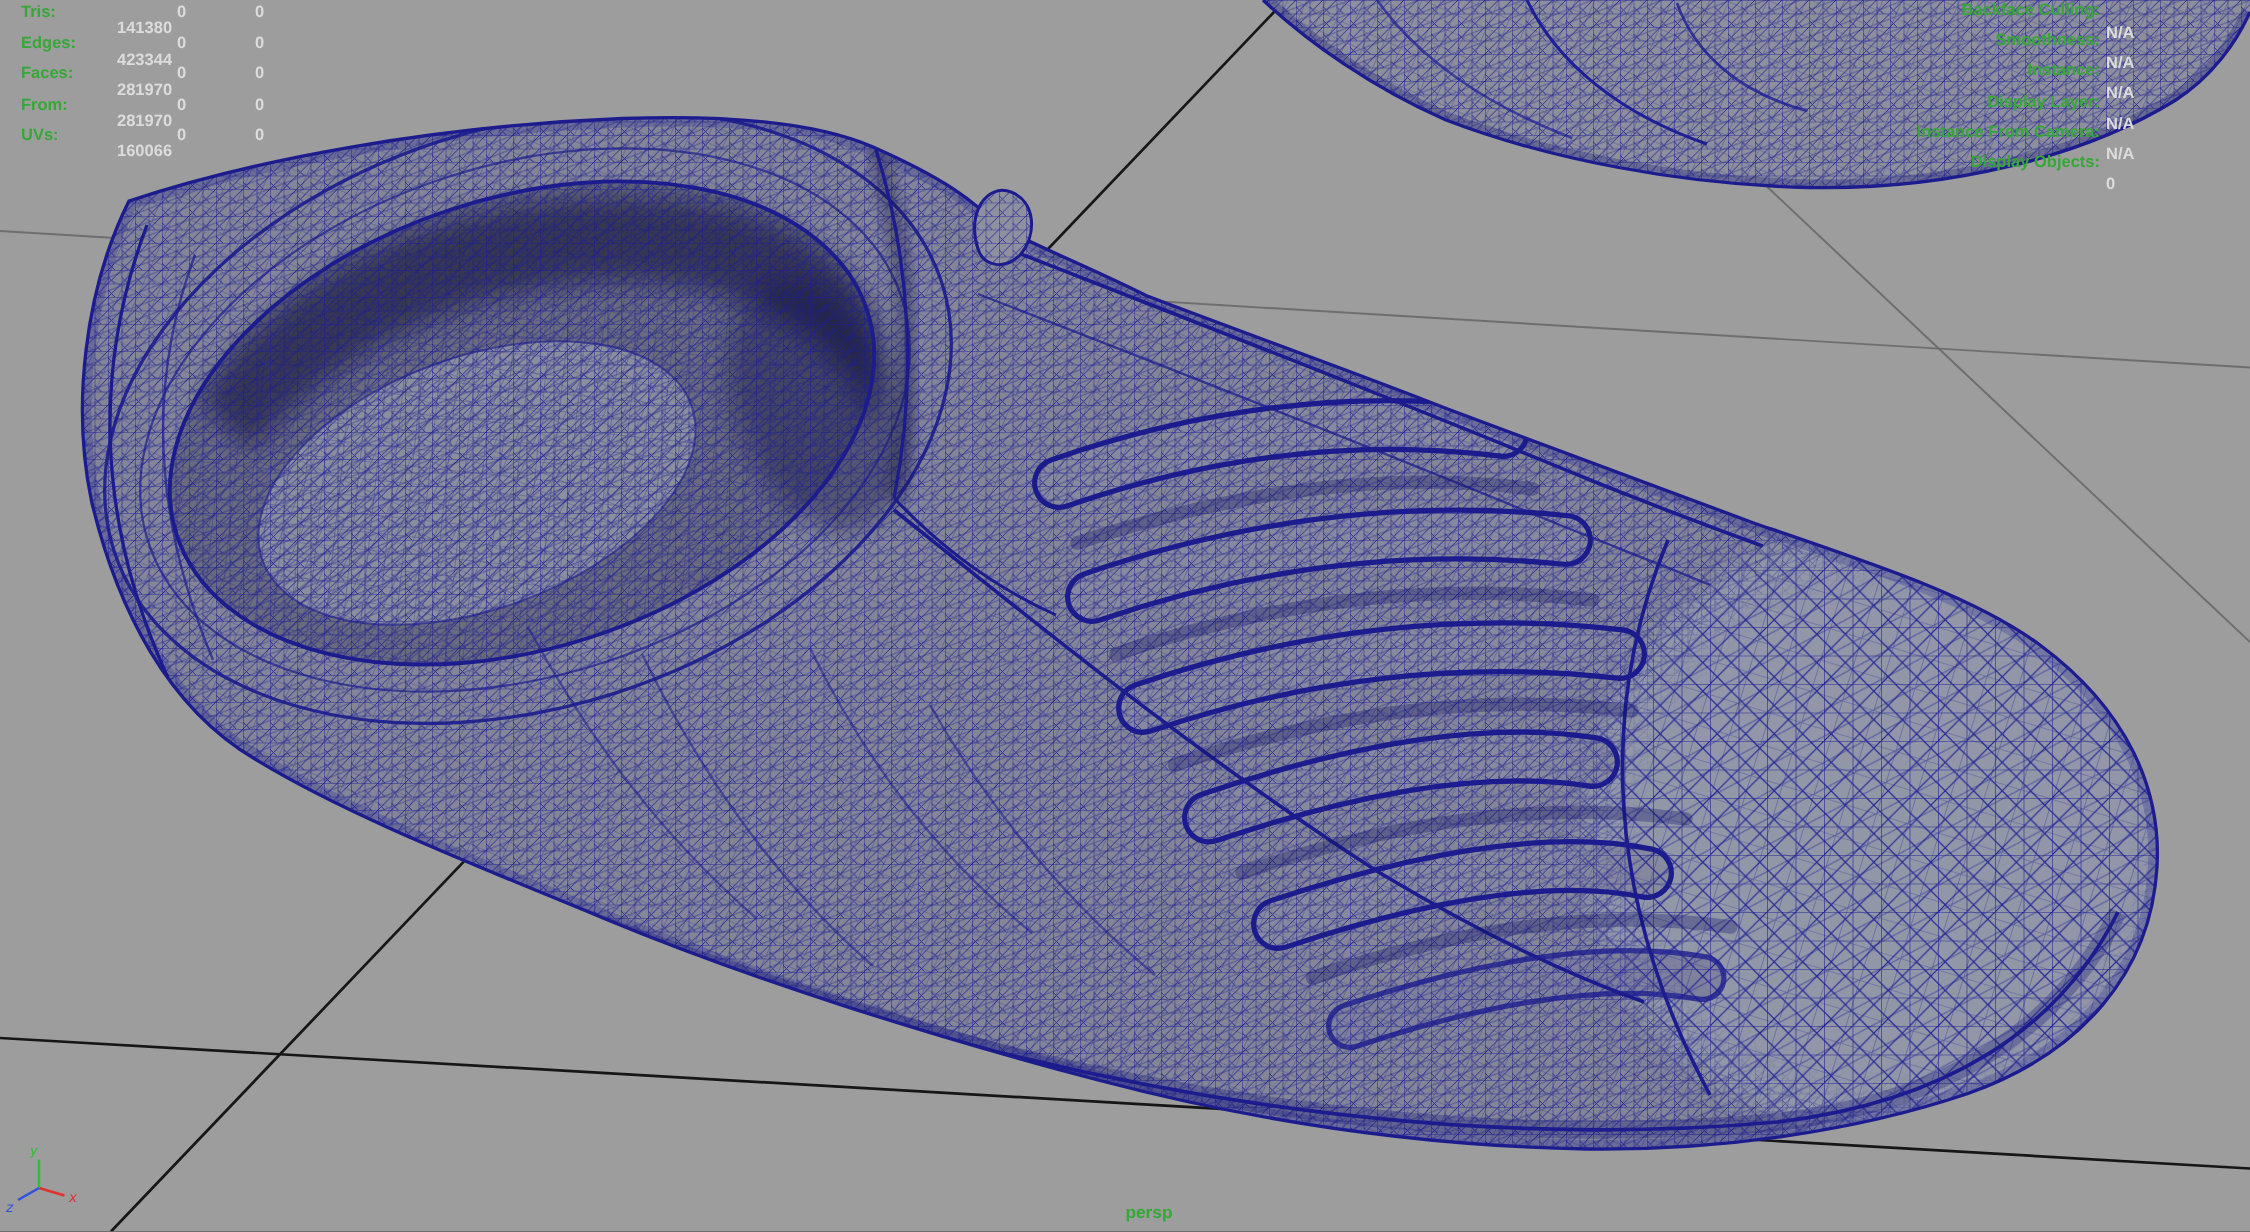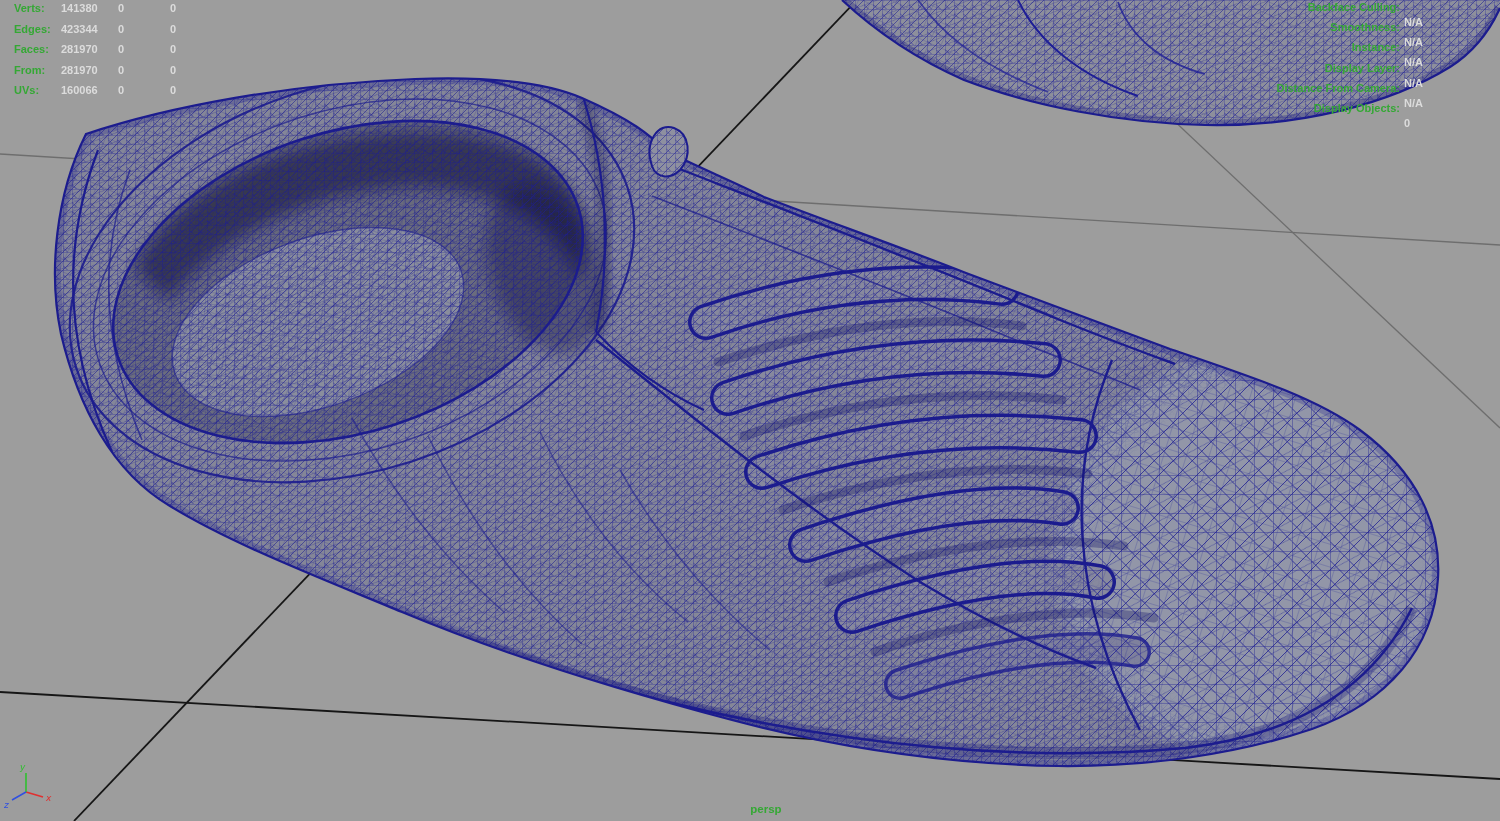--- a/index.html
+++ b/index.html
@@ -9,21 +9,21 @@
     background:var(--background,#9d9d9d);
     overflow:hidden;
     font-family:"Liberation Sans","DejaVu Sans",sans-serif;
   }
   .stage svg{position:absolute;left:0;top:0;}
   .hud{position:absolute;font-size:11px;font-weight:bold;letter-spacing:0;}
   .hud-row{position:relative;height:20.5px;}
   .hud-details .hud-row{height:20.2px;}
   .hlabel{position:absolute;left:0;top:0;color:var(--hud-label,#35a835);}
   .hval{position:absolute;top:0;color:var(--hud-value,#dcdcdc);}
-  .c1{left:47px;} .c2{left:104px;} .c3{left:156px;}
+  .c1{left:64px;margin-top:11px;} .c2{left:104px;} .c3{left:156px;}
   .hud-polycount{left:14px;top:2px;width:260px;}
   .hud-details{left:1100px;top:1px;width:396px;text-align:right;}
   .dlabel{position:absolute;right:96px;top:0;color:var(--hud-label,#35a835);white-space:nowrap;}
   .dval{position:absolute;left:304px;top:0;color:var(--hud-value,#dcdcdc);margin-top:15px;}
   .camera-label{
     position:absolute;left:0;right:0;bottom:6px;
     text-align:center;font-size:11.5px;font-weight:bold;
     color:var(--hud-label,#35a835);
     padding-left:32px;
   }
@@ -188,21 +188,21 @@
       <line x1="26" y1="792" x2="26" y2="773" stroke="#2fc02f" stroke-width="1.6"></line>
       <line x1="26" y1="792" x2="12" y2="800" stroke="#3050e0" stroke-width="1.6"></line>
       <text x="46" y="801" fill="#e03030">x</text>
       <text x="20" y="770" fill="#2fc02f">y</text>
       <text x="4" y="808" fill="#3050e0">z</text>
     </g>
   </svg>
 
   <div class="hud hud-polycount">
     <div class="hud-row">
-      <span class="hlabel">Verts:</span>
+      <span class="hlabel">Tris:</span>
       <span class="hval c1">141380</span>
       <span class="hval c2">0</span>
       <span class="hval c3">0</span>
     </div>
     <div class="hud-row">
       <span class="hlabel">Edges:</span>
       <span class="hval c1">423344</span>
       <span class="hval c2">0</span>
       <span class="hval c3">0</span>
     </div>
@@ -237,21 +237,21 @@
     </div>
     <div class="hud-row">
       <span class="dlabel">Instance:</span>
       <span class="dval">N/A</span>
     </div>
     <div class="hud-row">
       <span class="dlabel">Display Layer:</span>
       <span class="dval">N/A</span>
     </div>
     <div class="hud-row">
-      <span class="dlabel">Distance From Camera:</span>
+      <span class="dlabel">Instance From Camera:</span>
       <span class="dval">N/A</span>
     </div>
     <div class="hud-row">
       <span class="dlabel">Display Objects:</span>
       <span class="dval">0</span>
     </div>
   </div>
 
   <div class="camera-label">persp</div>
 </div>

